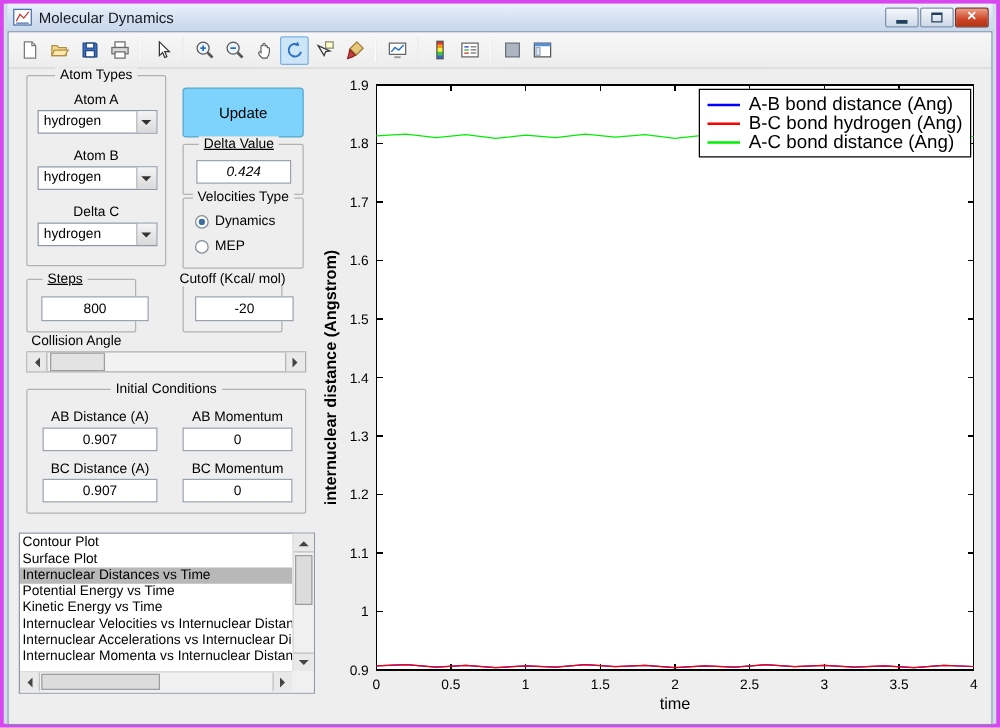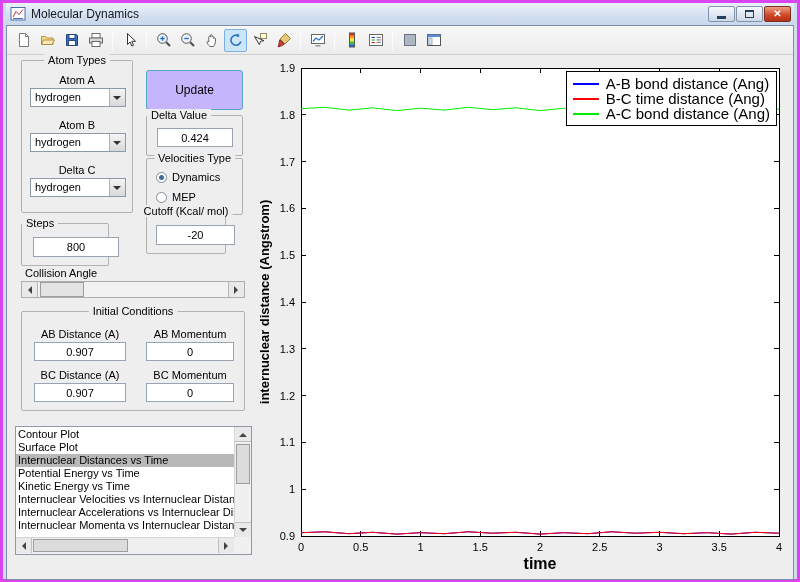--- a/index.html
+++ b/index.html
@@ -25,30 +25,30 @@
   .tbtn { width:23px; height:23px; border:1px solid transparent; background:transparent; border-radius:2px;
           display:flex; align-items:center; justify-content:center; padding:0; }
   .tbtn.active { background:#cde6f7; border-color:#7ab0e0; }
   .ticon { width:16px; height:16px; display:block; }
   .tsep { width:1px; height:20px; background:#c6c6c6; border-right:1px solid #fbfbfb; margin:0 4px; }
   
   .content { position:relative; height:524px; background:#eeeeee; }
   
   .gb { position:absolute; border:1px solid #b2b2b2; border-radius:2px; }
   .gb-title { position:absolute; top:-7px; left:50%; transform:translateX(-50%); background:#eeeeee; padding:0 4px; white-space:nowrap; }
-  .gb-title.left { left:0; transform:none; }
+  .gb-title.left { left:12px; transform:none;text-decoration:underline; }
   .lbl { position:absolute; width:100%; text-align:center; }
   
   .combo { position:absolute; left:8px; width:96px; height:19px; background:#fff; border:1px solid #8e99a8; }
   .ctxt { position:absolute; left:4px; top:2px; white-space:nowrap; }
   .cbtn { position:absolute; right:0; top:0; bottom:0; width:16px; background:linear-gradient(#f4f4f4,#d9d9d9); border-left:1px solid #aab2bb; }
   .arr { position:absolute; left:3px; top:7px; width:0; height:0; border:4px solid transparent; border-top-color:#333; }
   
   .edit { position:absolute; background:#fff; border:1px solid #9aa4ae; text-align:center; font-size:11px; font-family:"Liberation Sans",sans-serif; }
-  .update { position:absolute; left:139px; top:15px; width:97px; height:40px; background:#c4b5fd;
+  .update { position:absolute; left:139px; top:15px; width:97px; height:40px; background:#7dd3fc;
             border:1px solid #54a7c7; border-radius:3px; font-size:12px; font-family:"Liberation Sans",sans-serif; }
   
   .radio-row { position:absolute; left:9px; display:flex; align-items:center; gap:5px; }
   .radio { position:relative; width:11px; height:11px; border:1px solid #7f8d99; border-radius:50%; background:#fff; display:inline-block; }
   .radio.checked::after { content:""; position:absolute; left:2px; top:2px; width:5px; height:5px; border-radius:50%; background:#3b6e9b; }
   
   .slider { position:absolute; left:14px; top:226px; width:224px; height:17px; background:#f2f2f2; border:1px solid #aeaeae; }
   .sbtn { position:absolute; top:0; width:16px; height:15px; background:#e9e9e9; display:flex; align-items:center; justify-content:center; }
   .sbtn.l { left:0; border-right:1px solid #b5b5b5; }
   .sbtn.r { right:0; border-left:1px solid #b5b5b5; }
@@ -66,21 +66,21 @@
   .hscroll { position:absolute; left:0; bottom:0; right:17px; height:17px; background:#f0f0f0; border-top:1px solid #d5d5d5; }
   .vbtn { position:absolute; left:0; width:16px; height:15px; background:#e9e9e9; display:flex; align-items:center; justify-content:center; }
   .vbtn.u { top:0; border-bottom:1px solid #c0c0c0; } .vbtn.d { bottom:0; border-top:1px solid #c0c0c0; }
   .hbtn { position:absolute; top:0; width:16px; height:15px; background:#e9e9e9; display:flex; align-items:center; justify-content:center; }
   .hbtn.l { left:0; border-right:1px solid #c0c0c0; } .hbtn.r { right:0; border-left:1px solid #c0c0c0; }
   .vthumb { position:absolute; left:1px; top:17px; width:14px; height:40px; background:#dcdcdc; border:1px solid #9d9d9d; }
   .hthumb { position:absolute; top:1px; left:17px; width:95px; height:13px; background:#dcdcdc; border:1px solid #9d9d9d; }
   .corner { position:absolute; right:0; bottom:0; width:17px; height:17px; background:#f0f0f0; }
   
   .chart { position:absolute; left:244px; top:3px; width:542px; height:521px; }
-  .xlabel { position:absolute; left:50px; width:478px; top:497px; text-align:center; font-size:16px; font-weight:bold; }
+  .xlabel { position:absolute; left:50px; width:478px; top:497px; text-align:center; font-size:13px; font-weight:normal; }
   .ylabel { position:absolute; left:13px; top:244px; transform:translate(-50%,-50%) rotate(-90deg); white-space:nowrap; font-size:13px; font-weight:bold; }
   .legend { position:absolute; top:13px; right:16px; background:#fff; border:1px solid #000; padding:4px 6px; }
   .lrow { display:flex; align-items:center; height:15px; }
   .lswatch { width:26px; height:2px; display:inline-block; margin-right:7px; }
   .llbl { font-size:15px; white-space:nowrap; }
 </style>
 </head>
 <body>
 
 <div class="window">
@@ -248,41 +248,41 @@
           <span class="cbtn">
               <i class="arr"></i>
             </span>
         </div>
       </div>
 
       <button class="update">Update</button>
 
       <div class="gb" style="left:139px;top:60px;width:97px;height:41px">
         <span class="gb-title left">Delta Value</span>
-        <input class="edit" style="left: 10px; top: 12px; width: 76px; height: 19px;" value="0.424">
+        <input class="edit" style="left: 10px; top: 12px; width: 76px; height: 19px; font-style: italic;" value="0.424">
       </div>
 
       <div class="gb" style="left:139px;top:103px;width:97px;height:57px">
         <span class="gb-title">Velocities Type</span>
         <div class="radio-row" style="top:12px">
           <span class="radio checked"></span>
           <span>Dynamics</span>
         </div>
         <div class="radio-row" style="top:32px">
           <span class="radio"></span>
           <span>MEP</span>
         </div>
       </div>
 
       <div class="gb" style="left:14px;top:168px;width:88px;height:43px">
         <span class="gb-title left">Steps</span>
         <input class="edit" style="left: 11px; top: 13px; width: 86px; height: 20px;" value="800">
       </div>
 
-      <div class="gb" style="left:139px;top:156px;width:80px;height:43px">
+      <div class="gb" style="left:139px;top:168px;width:80px;height:43px">
         <span class="gb-title">Cutoff (Kcal/ mol)</span>
         <input class="edit" style="left: 9px; top: 13px; width: 79px; height: 20px;" value="-20">
       </div>
 
       <div style="position:absolute;left:18px;top:212px">Collision Angle</div>
       <div class="slider">
         <span class="sbtn l">
             <i class="tri-l"></i>
           </span>
         <span class="sthumb"></span>
@@ -404,21 +404,21 @@
           </svg>
         <div class="xlabel">time</div>
         <div class="ylabel">internuclear distance (Angstrom)</div>
         <div class="legend">
           <div class="lrow">
             <span class="lswatch" style="background: rgb(0, 0, 255);"></span>
             <span class="llbl">A-B bond distance (Ang)</span>
           </div>
           <div class="lrow">
             <span class="lswatch" style="background: rgb(255, 0, 0);"></span>
-            <span class="llbl">B-C time distance (Ang)</span>
+            <span class="llbl">B-C bond hydrogen (Ang)</span>
           </div>
           <div class="lrow">
             <span class="lswatch" style="background: rgb(0, 238, 0);"></span>
             <span class="llbl">A-C bond distance (Ang)</span>
           </div>
         </div>
       </div>
 
     </div>
   </div>

